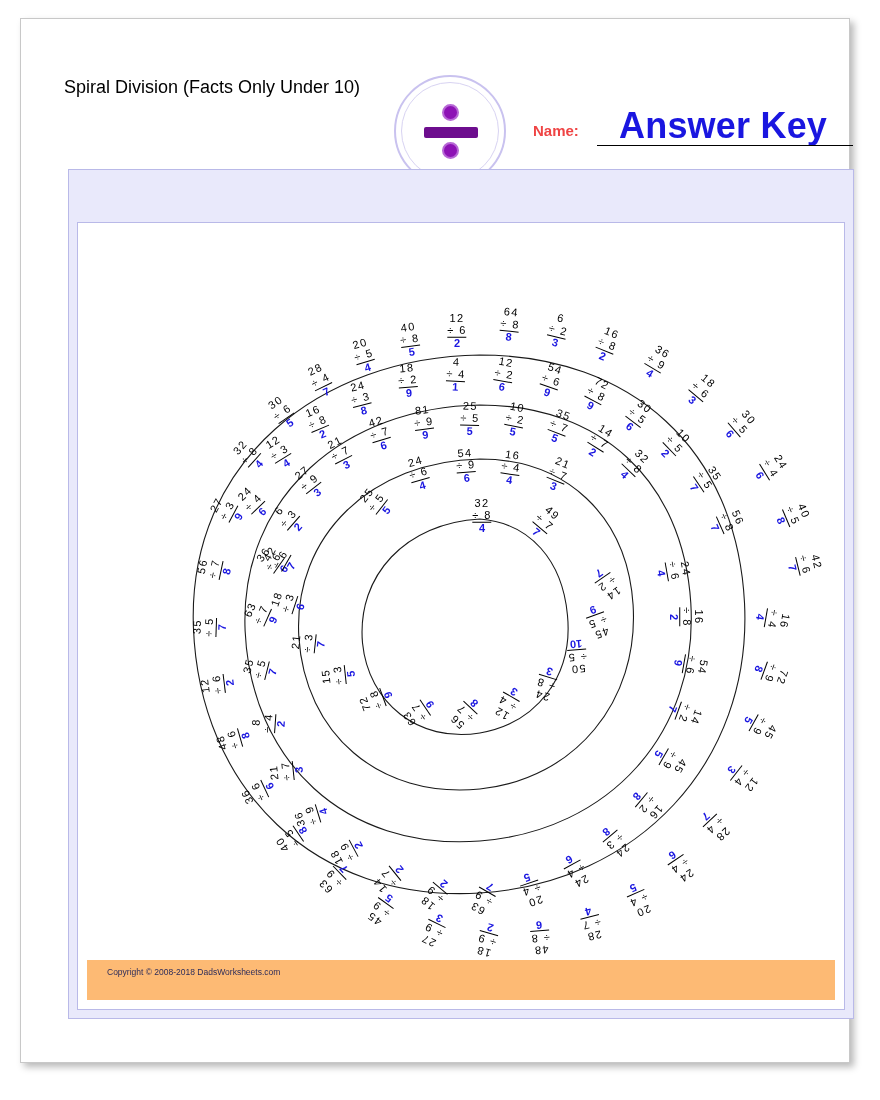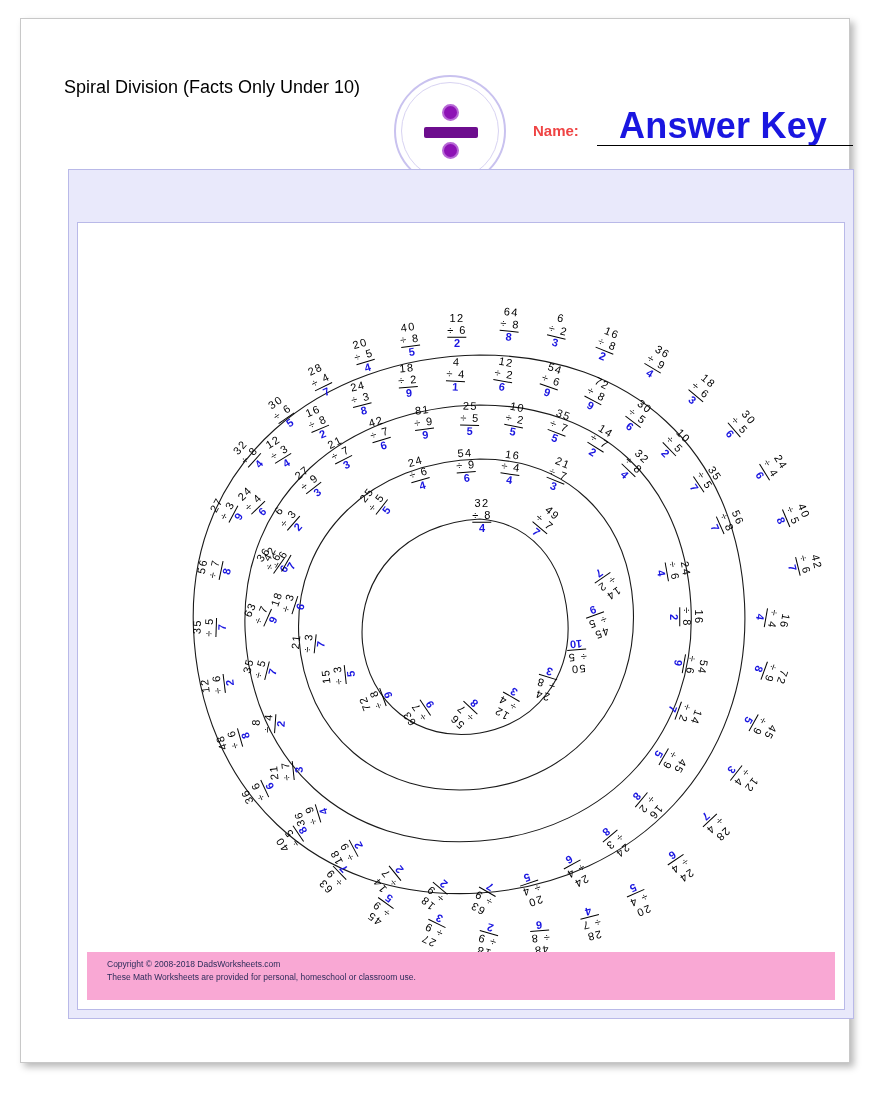--- a/index.html
+++ b/index.html
@@ -141,22 +141,22 @@
     height: 794px;
     overflow: hidden;
   }
 
   
   .footer-band {
     position: absolute;
     left: 9px;
     right: 9px;
     bottom: 9px;
-    height: 48px;
-    background: #f9a8d4;
+    height: 40px;
+    background: #fdba74;
   }
   .copyright {
     position: absolute;
     left: 20px;
     top: 6px;
     font-size: 8.5px;
     color: #2c2c5a;
     line-height: 13px;
   }
   .brand {
@@ -813,20 +813,19 @@
               <div class="dividend">32</div>
               <div class="divisor-row">÷ 8</div>
               <div class="bar"></div>
               <div class="ans">4</div>
             </div>
           </div>
 
         <div class="footer-band">
           <div class="copyright">
             <div>Copyright © 2008-2018 DadsWorksheets.com</div>
-            <div>These Math Worksheets are provided for personal, homeschool or classroom use.</div>
           </div>
         </div>
       </div>
     </div>
 
   </div>
 </div>
 
 </body></html>

